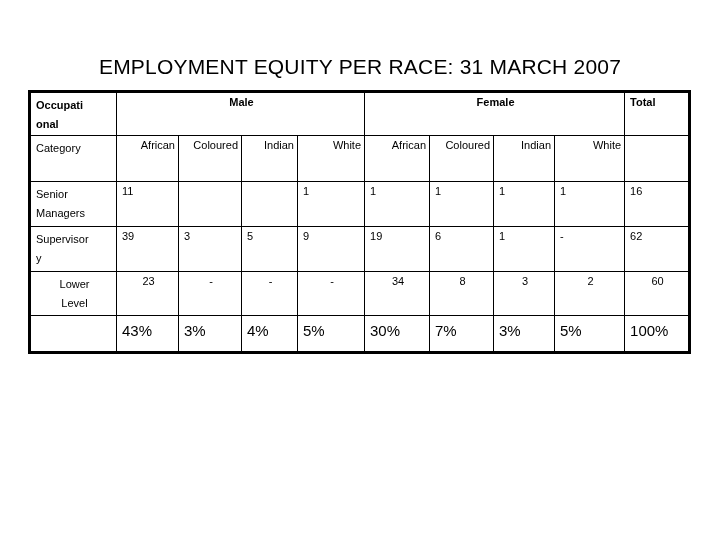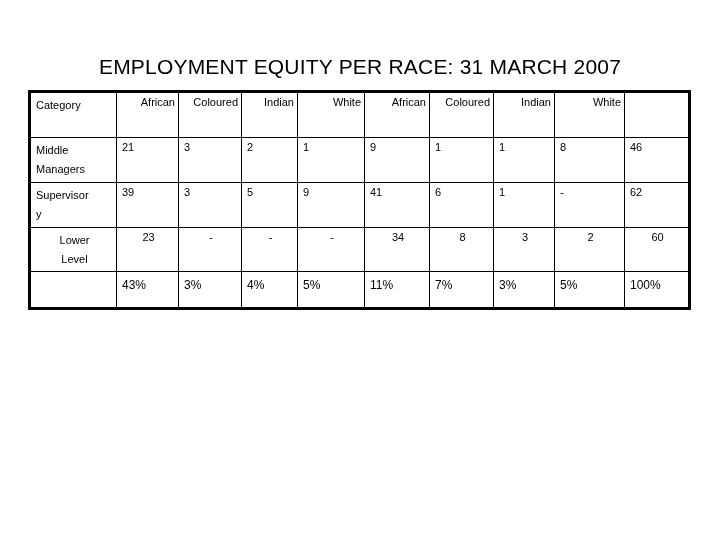--- a/index.html
+++ b/index.html
@@ -76,21 +76,21 @@
   td.c-sub {
     font-size: 11px;
     padding-top: 5px;
     text-align: right;
   }
   td.c-val {
     font-size: 11px;
     padding-top: 4px;
   }
   tr.r-pct td {
-    font-size: 12px;
+    font-size: 15px;
     padding-top: 6px;
   }
   tr.r-h1 { height: 44px; }
   tr.r-h2 { height: 46px; }
   tr.r-data { height: 45px; }
   tr.r-data-s { height: 44px; text-align: center; }
   tr.r-pct { height: 37px; }
 </style>
 </head>
 <body>
@@ -106,56 +106,63 @@
       <col style="width:63px">
       <col style="width:56px">
       <col style="width:67px">
       <col style="width:65px">
       <col style="width:64px">
       <col style="width:61px">
       <col style="width:70px">
       <col style="width:65px">
     </colgroup>
     <tbody>
+      <tr class="r-h1">
+        <td class="c-occ">Occupati
+onal</td>
+        <td class="c-grp" colspan="4">Male</td>
+        <td class="c-grp" colspan="4">Female</td>
+        <td class="c-tot-h">Total</td>
+      </tr>
       <tr class="r-h2">
         <td class="c-label">Category</td>
         <td class="c-sub">African</td>
         <td class="c-sub">Coloured</td>
         <td class="c-sub">Indian</td>
         <td class="c-sub">White</td>
         <td class="c-sub">African</td>
         <td class="c-sub">Coloured</td>
         <td class="c-sub">Indian</td>
         <td class="c-sub">White</td>
         <td class="c-sub"></td>
       </tr>
 
-
       <tr class="r-data">
-        <td class="c-label">Middle
+        <td class="c-label">Senior
 Managers</td>
-        <td class="c-val">21</td>
-        <td class="c-val">3</td>
-        <td class="c-val">2</td>
-        <td class="c-val">1</td>
-        <td class="c-val">9</td>
+        <td class="c-val">11</td>
+        <td class="c-val"></td>
+        <td class="c-val"></td>
         <td class="c-val">1</td>
         <td class="c-val">1</td>
-        <td class="c-val">8</td>
-        <td class="c-val">46</td>
+        <td class="c-val">1</td>
+        <td class="c-val">1</td>
+        <td class="c-val">1</td>
+        <td class="c-val">16</td>
       </tr>
+
 
       <tr class="r-data">
         <td class="c-label">Supervisor
 y</td>
         <td class="c-val">39</td>
         <td class="c-val">3</td>
         <td class="c-val">5</td>
         <td class="c-val">9</td>
-        <td class="c-val">41</td>
+        <td class="c-val">19</td>
         <td class="c-val">6</td>
         <td class="c-val">1</td>
         <td class="c-val">-</td>
         <td class="c-val">62</td>
       </tr>
 
       <tr class="r-data-s">
         <td class="c-label">Lower
 Level</td>
         <td class="c-val">23</td>
@@ -169,21 +176,21 @@
         <td class="c-val">60</td>
       </tr>
 
 
       <tr class="r-pct">
         <td class="c-label"></td>
         <td>43%</td>
         <td>3%</td>
         <td>4%</td>
         <td>5%</td>
-        <td>11%</td>
+        <td>30%</td>
         <td>7%</td>
         <td>3%</td>
         <td>5%</td>
         <td>100%</td>
       </tr>
     </tbody>
   </table>
 
 </div>
 

